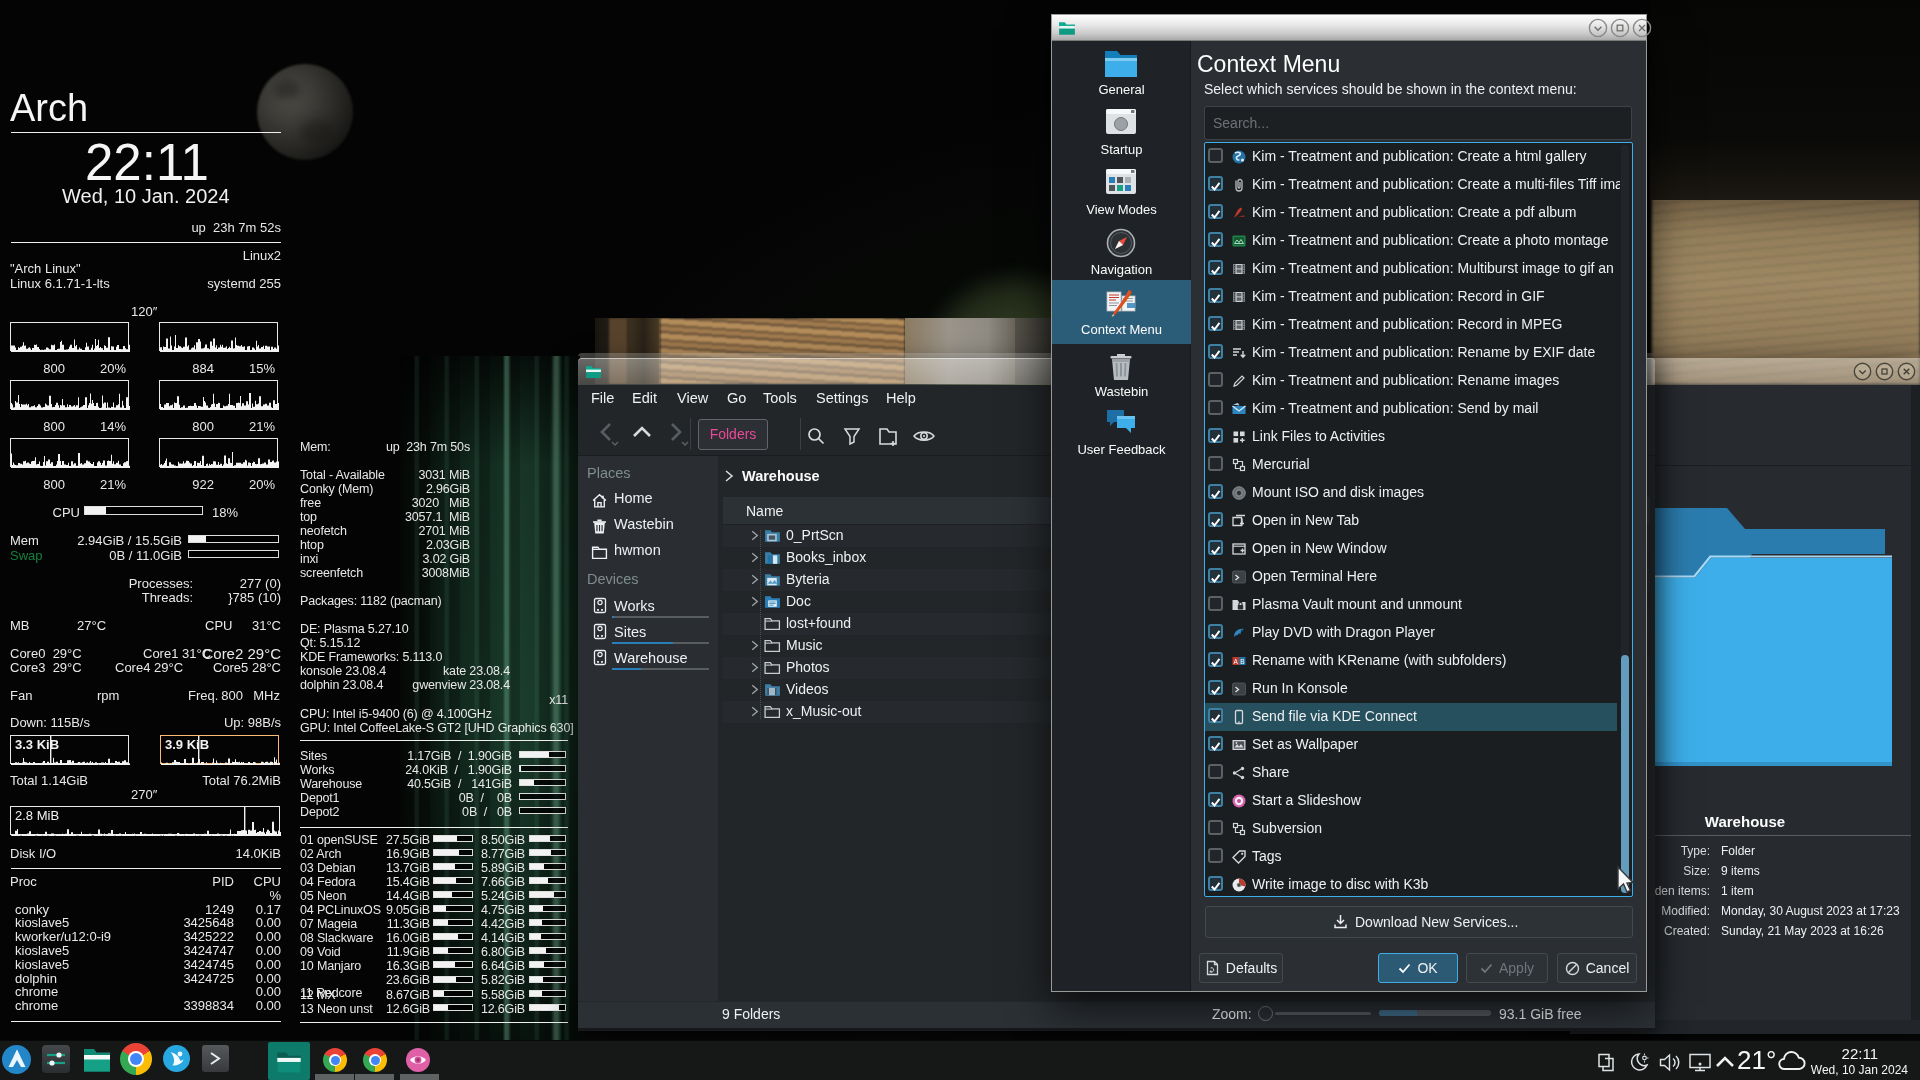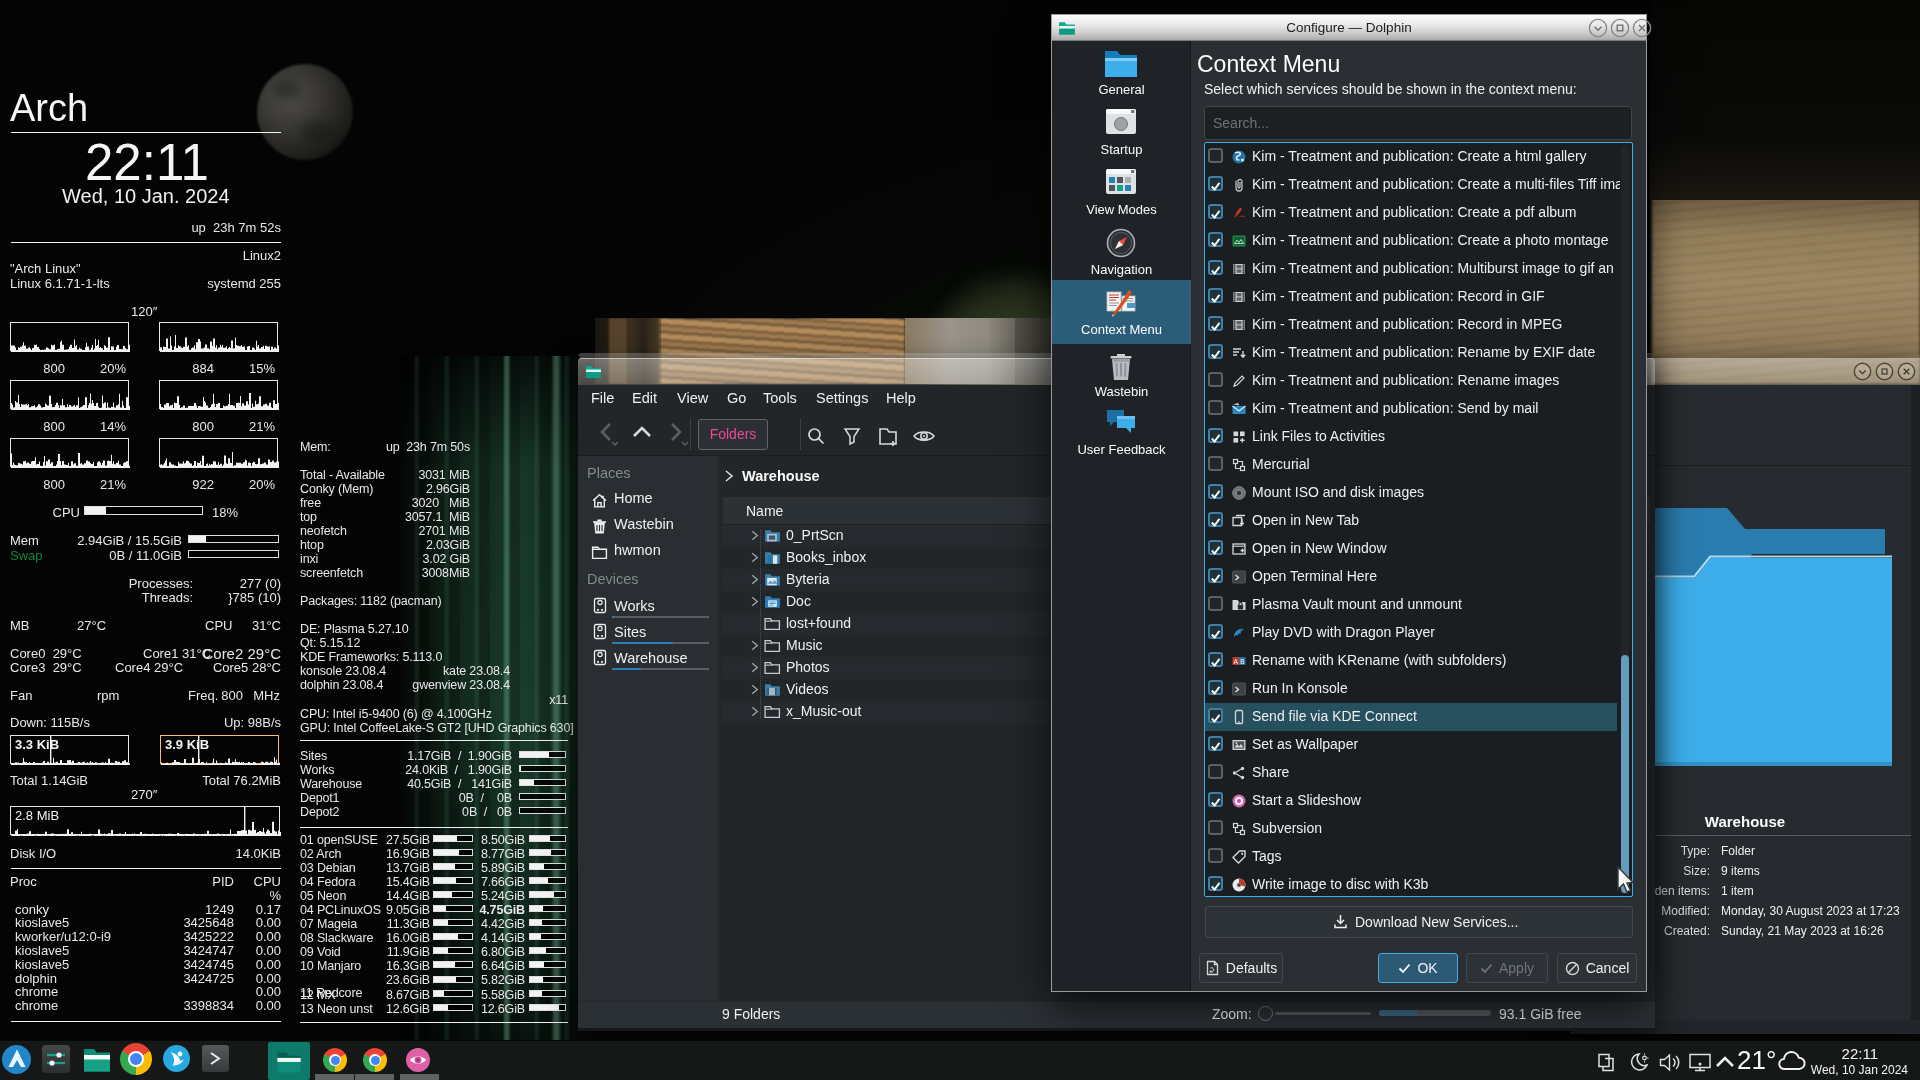--- a/index.html
+++ b/index.html
@@ -252,21 +252,21 @@
     </div>
     <div style="position:absolute;right:1395px;top:887px;font-size:12.5px;color:#e8e8e8;font-weight:normal;white-space:pre;line-height:18px;letter-spacing:-0.15px">5.24GiB</div>
     <div style="position:absolute;left:529px;top:891.1999999999998px;width:37px;height:7px;border:1px solid #dedede;background:#000c">
       <div style="width:24px;height:100%;background:#f2f2f2"></div>
     </div>
     <div style="position:absolute;left:300px;top:901px;font-size:12.5px;color:#e8e8e8;font-weight:normal;white-space:pre;line-height:18px;letter-spacing:-0.15px">04 PCLinuxOS</div>
     <div style="position:absolute;right:1490px;top:901px;font-size:12.5px;color:#e8e8e8;font-weight:normal;white-space:pre;line-height:18px;letter-spacing:-0.15px">9.05GiB</div>
     <div style="position:absolute;left:433px;top:905.2499999999998px;width:40px;height:7px;border:1px solid #dedede;background:#000c">
       <div style="width:12px;height:100%;background:#f2f2f2"></div>
     </div>
-    <div style="position:absolute;right:1395px;top:901px;font-size:12.5px;color:#e8e8e8;font-weight:bold;white-space:pre;line-height:18px;letter-spacing:-0.15px">4.75GiB</div>
+    <div style="position:absolute;right:1395px;top:901px;font-size:12.5px;color:#e8e8e8;font-weight:normal;white-space:pre;line-height:18px;letter-spacing:-0.15px">4.75GiB</div>
     <div style="position:absolute;left:529px;top:905.2499999999998px;width:37px;height:7px;border:1px solid #dedede;background:#000c">
       <div style="width:13px;height:100%;background:#f2f2f2"></div>
     </div>
     <div style="position:absolute;left:300px;top:915px;font-size:12.5px;color:#e8e8e8;font-weight:normal;white-space:pre;line-height:18px;letter-spacing:-0.15px">07 Mageia</div>
     <div style="position:absolute;right:1490px;top:915px;font-size:12.5px;color:#e8e8e8;font-weight:normal;white-space:pre;line-height:18px;letter-spacing:-0.15px">11.3GiB</div>
     <div style="position:absolute;left:433px;top:919.2999999999997px;width:40px;height:7px;border:1px solid #dedede;background:#000c">
       <div style="width:14px;height:100%;background:#f2f2f2"></div>
     </div>
     <div style="position:absolute;right:1395px;top:915px;font-size:12.5px;color:#e8e8e8;font-weight:normal;white-space:pre;line-height:18px;letter-spacing:-0.15px">4.42GiB</div>
     <div style="position:absolute;left:529px;top:919.2999999999997px;width:37px;height:7px;border:1px solid #dedede;background:#000c">
@@ -563,21 +563,20 @@
     <div style="position:absolute;left:0;top:670px;width:1077px;height:3px;background:#16181b"></div>
   </div>
 
 <div style="position:absolute;left:1051px;top:14px;width:596px;height:978px;border:1px solid #9a9a98;box-shadow:0 14px 40px rgba(0,0,0,0.7);background:#2b2f33">
     <div style="position:absolute;left:0;top:0;width:594px;height:26px;background:linear-gradient(180deg,#fdfdfd 0%,#e8e8e8 40%,#c9c9c9 75%,#aaaaaa 100%);border-bottom:1px solid #7a7a78"></div>
     <svg style="position:absolute;left:6px;top:4px" width="18" height="18" viewBox="0 0 16 16">
       <path d="M1 3 h5 l1.5 2 H15 v9 H1 z" fill="#0f9a83"></path>
       <path d="M1 3 h5 l1.5 2 H15 v2 H1 z" fill="#12ab92"></path>
       <rect x="1" y="6.2" width="14" height="2.3" fill="#e8f6f3"></rect>
     </svg>
-    <div style="position:absolute;left:0;top:5px;width:594px;text-align:center;font-size:13.5px;color:#1d1d1d">Configure — Dolphin</div>
     <svg style="position:absolute;left:536px;top:3px" width="20" height="20" viewBox="-10 -10 20 20">
       <circle cx="0" cy="0" r="8.6" stroke="#8a8a88" stroke-width="1.4" fill="none"></circle>
       <path d="M-3.4 -1.2 L0 2.2 L3.4 -1.2" stroke="#6e6e6c" stroke-width="1.4" fill="none"></path>
     </svg>
     <svg style="position:absolute;left:558px;top:3px" width="20" height="20" viewBox="-10 -10 20 20">
       <circle cx="0" cy="0" r="8.6" stroke="#8a8a88" stroke-width="1.4" fill="none"></circle>
       <rect x="-2.8" y="-2.8" width="5.6" height="5.6" stroke="#6e6e6c" stroke-width="1.3" fill="none"></rect>
     </svg>
     <svg style="position:absolute;left:580px;top:3px" width="20" height="20" viewBox="-10 -10 20 20">
       <circle cx="0" cy="0" r="8.6" stroke="#8a8a88" stroke-width="1.4" fill="none"></circle>

